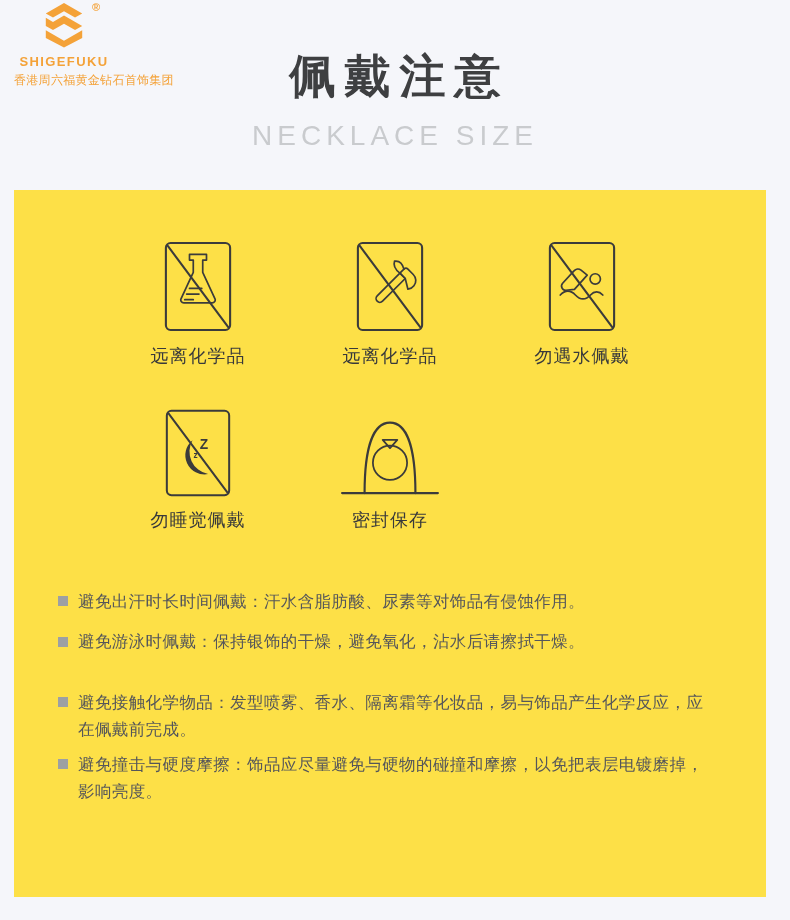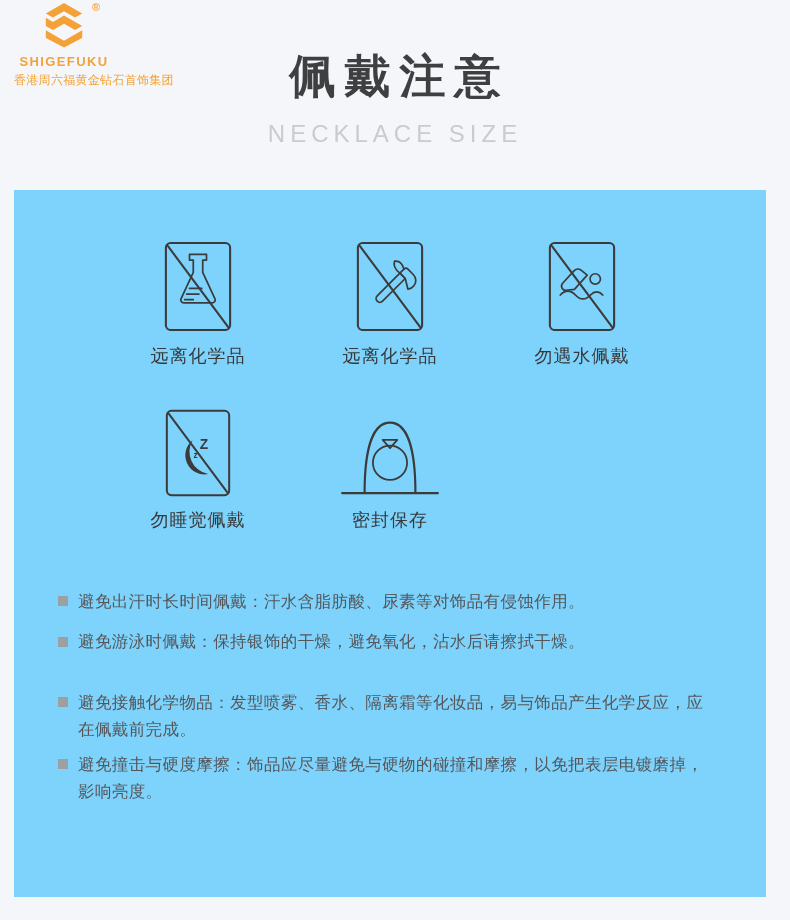--- a/index.html
+++ b/index.html
@@ -31,28 +31,28 @@
     font-size:12px;margin-top:3px;letter-spacing:.3px;white-space:nowrap;
   }
 
   
   .heading{position:absolute;top:46px;left:0;width:100%;text-align:center;}
   .page-title{
     font-size:46px;font-weight:600;color:#3e3f41;
     letter-spacing:9px;margin:0 0 0 9px; 
   }
   .page-subtitle{
-    margin-top:12px;font-size:24px;color:#c9cbce;
+    margin-top:12px;font-size:28px;color:#c9cbce;
     letter-spacing:5px;font-weight:400;
   }
 
   
   .card{
     position:absolute;left:14px;right:24px;top:190px;height:707px;
-    background:#7dd3fc;
+    background:#fde047;
   }
 
   
   .icon-grid{
     width:576px;margin:50px auto 0 auto;
     display:grid;grid-template-columns:repeat(3,192px);row-gap:36px;
   }
   .care-item{display:flex;flex-direction:column;align-items:center;}
   .icon-box{height:93px;display:flex;align-items:flex-end;justify-content:center;}
   .icon-box svg{display:block;}

